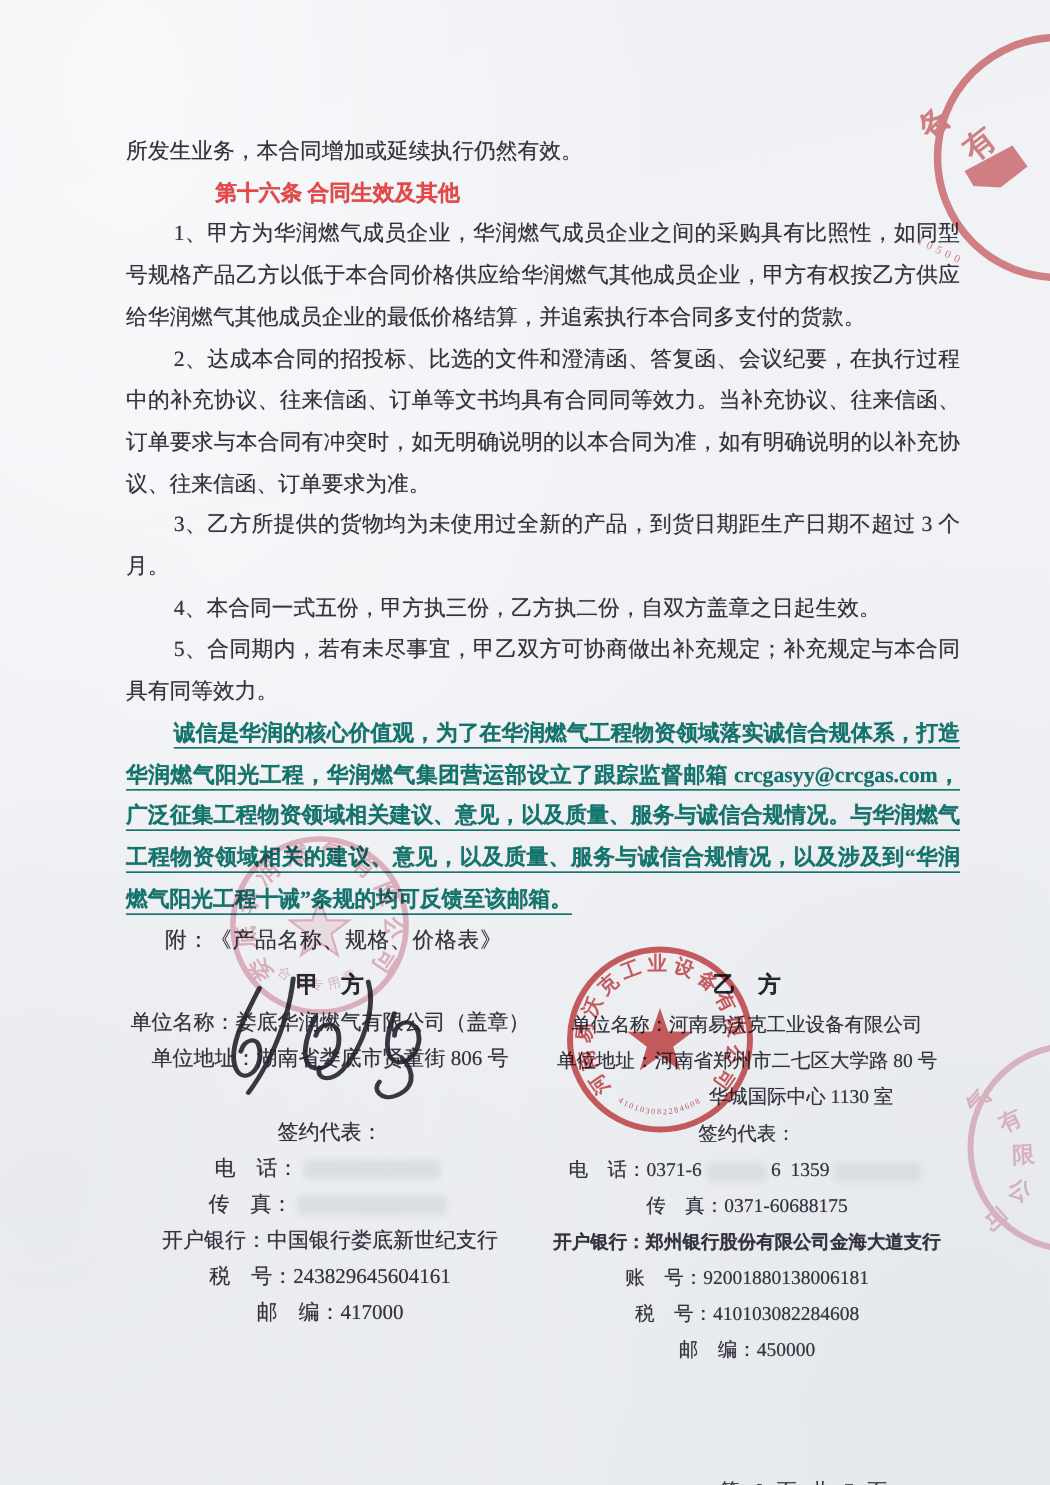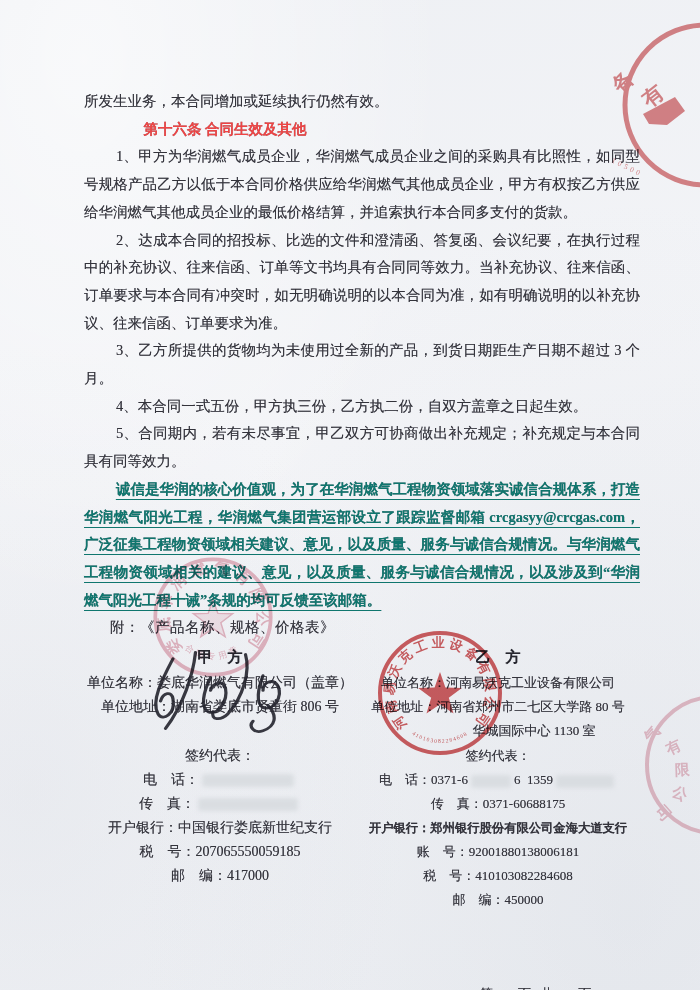--- a/index.html
+++ b/index.html
@@ -93,21 +93,21 @@
       <div class="prow">
         <span class="plbl">电　话：</span><span class="redact redact-a"></span>
       </div>
       <div class="prow">
         <span class="plbl">传　真：</span><span class="redact redact-a2"></span>
       </div>
       <div class="prow">
         <span class="plbl">开户银行：</span><span>中国银行娄底新世纪支行</span>
       </div>
       <div class="prow">
-        <span class="plbl">税　号：</span><span>207065550059185</span>
+        <span class="plbl">税　号：</span><span>243829645604161</span>
       </div>
       <div class="prow">
         <span class="plbl">邮　编：</span><span>417000</span>
       </div>
     </div>
 
     <div class="party party-b">
       <div class="party-header">乙　方</div>
       <div class="prow">
         <span class="plbl">单位名称：</span><span>河南易沃克工业设备有限公司</span>

